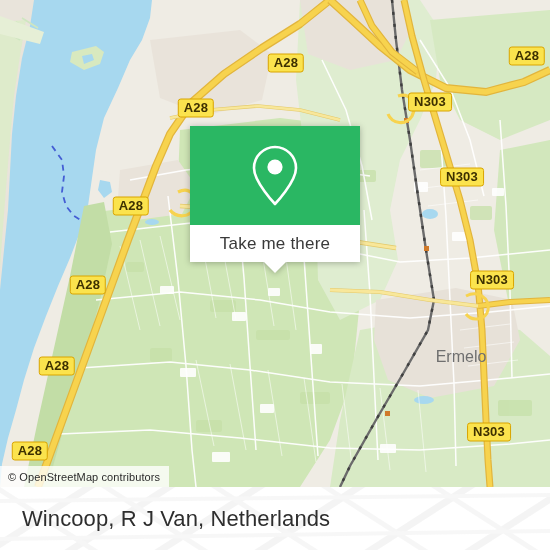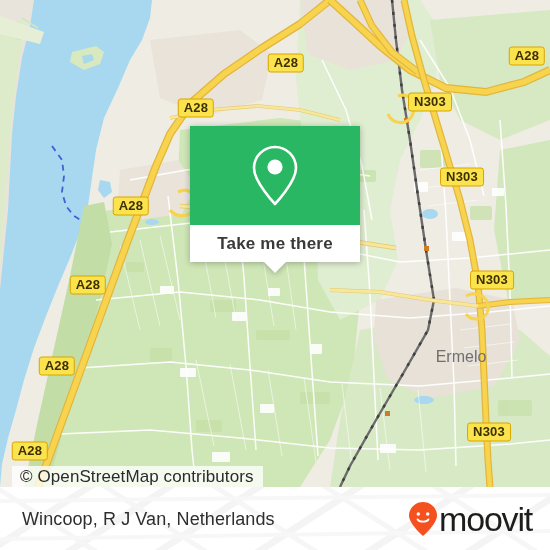--- a/index.html
+++ b/index.html
@@ -23,43 +23,42 @@
     width: 550px;
     height: 487px;
     overflow: hidden;
     background: #eceae4;
   }
   #map svg { display: block; }
 
   
   #attribution {
     position: absolute;
-    left: 12px;
+    left: 0;
     top: 466px;
     height: 21px;
     display: flex;
     align-items: center;
     padding: 0 9px 0 8px;
     background: rgba(255,255,255,0.78);
-    font-size: 17px;
+    font-size: 11px;
     color: #2b2b2b;
     letter-spacing: 0.1px;
     white-space: nowrap;
     z-index: 20;
   }
 
   
   #callout {
     position: absolute;
     left: 190px;
     top: 126px;
     width: 170px;
     z-index: 30;
     filter: drop-shadow(0 1px 3px rgba(0,0,0,0.28));
-    font-weight: bold;
   }
   #callout-top {
     height: 99px;
     background: #2ab763;
     display: flex;
     align-items: center;
     justify-content: center;
   }
   #callout-bottom {
     height: 37px;
@@ -99,21 +98,21 @@
     left: 0; top: 0;
     width: 550px; height: 63px;
     opacity: 0.45;
     pointer-events: none;
   }
   #footer-title {
     position: absolute;
     left: 22px;
     top: 50%;
     transform: translateY(-50%);
-    font-size: 18px;
+    font-size: 22px;
     color: #2e2e2e;
     white-space: nowrap;
     letter-spacing: 0.1px;
   }
   #brand {
     position: absolute;
     right: 18px;
     top: 50%;
     transform: translateY(-50%);
     display: flex;
@@ -340,24 +339,15 @@
         <path d="M420,-10 L560,80"></path>
       </g>
       <g stroke="#eeeeee" stroke-width="4" fill="none">
         <path d="M0,14 L550,8"></path>
         <path d="M0,52 L550,44"></path>
       </g>
     </svg>
 
     <div id="footer-title">Wincoop, R J Van, Netherlands</div>
 
-    <div id="brand">
-      <svg width="30" height="36" viewBox="0 0 30 36">
-        <path d="M15 1 C7.3 1 1 7.2 1 14.6 C1 23.2 15 35 15 35 C15 35 29 23.2 29 14.6 C29 7.2 22.7 1 15 1 Z" fill="#f4511e"></path>
-        <circle cx="10.3" cy="13" r="1.75" fill="#ffffff"></circle>
-        <circle cx="19.7" cy="13" r="1.75" fill="#ffffff"></circle>
-        <path d="M9.6 18.4 C11.4 21.4 18.6 21.4 20.4 18.4" fill="none" stroke="#ffffff" stroke-width="1.9" stroke-linecap="round"></path>
-      </svg>
-      <span id="brand-name">moovit</span>
-    </div>
   </div>
 
 </div>
 
 </body></html>

